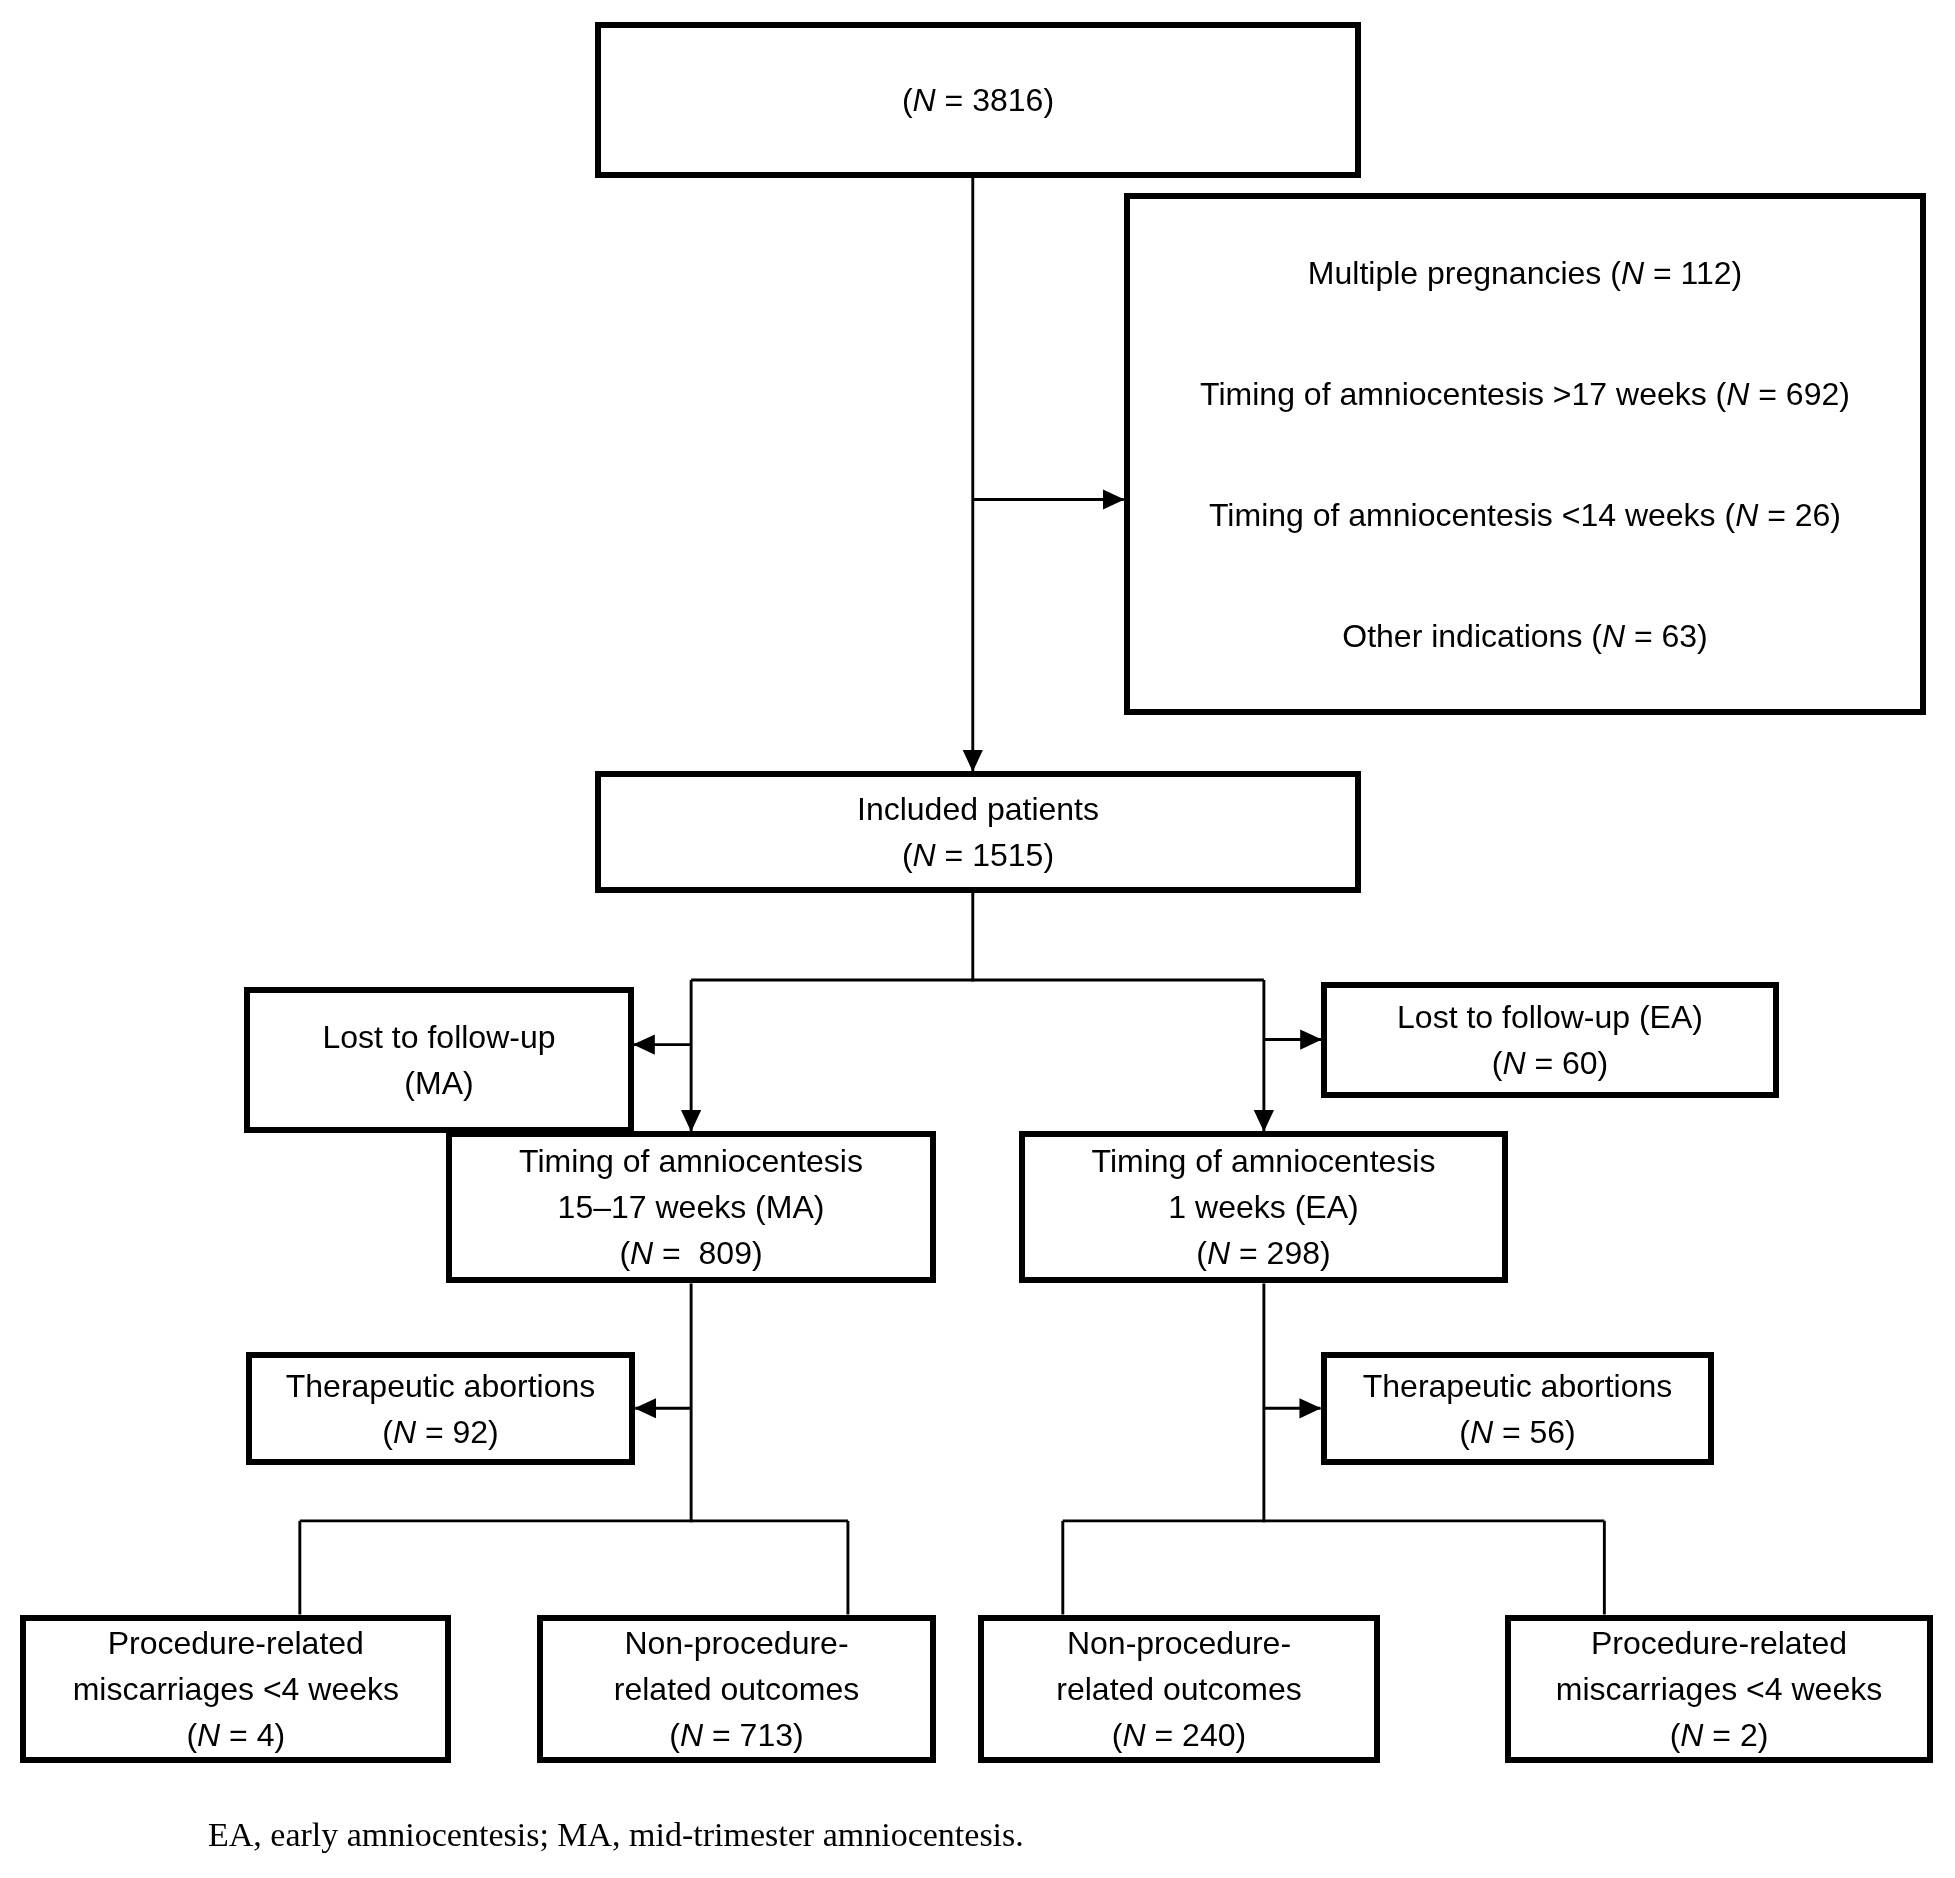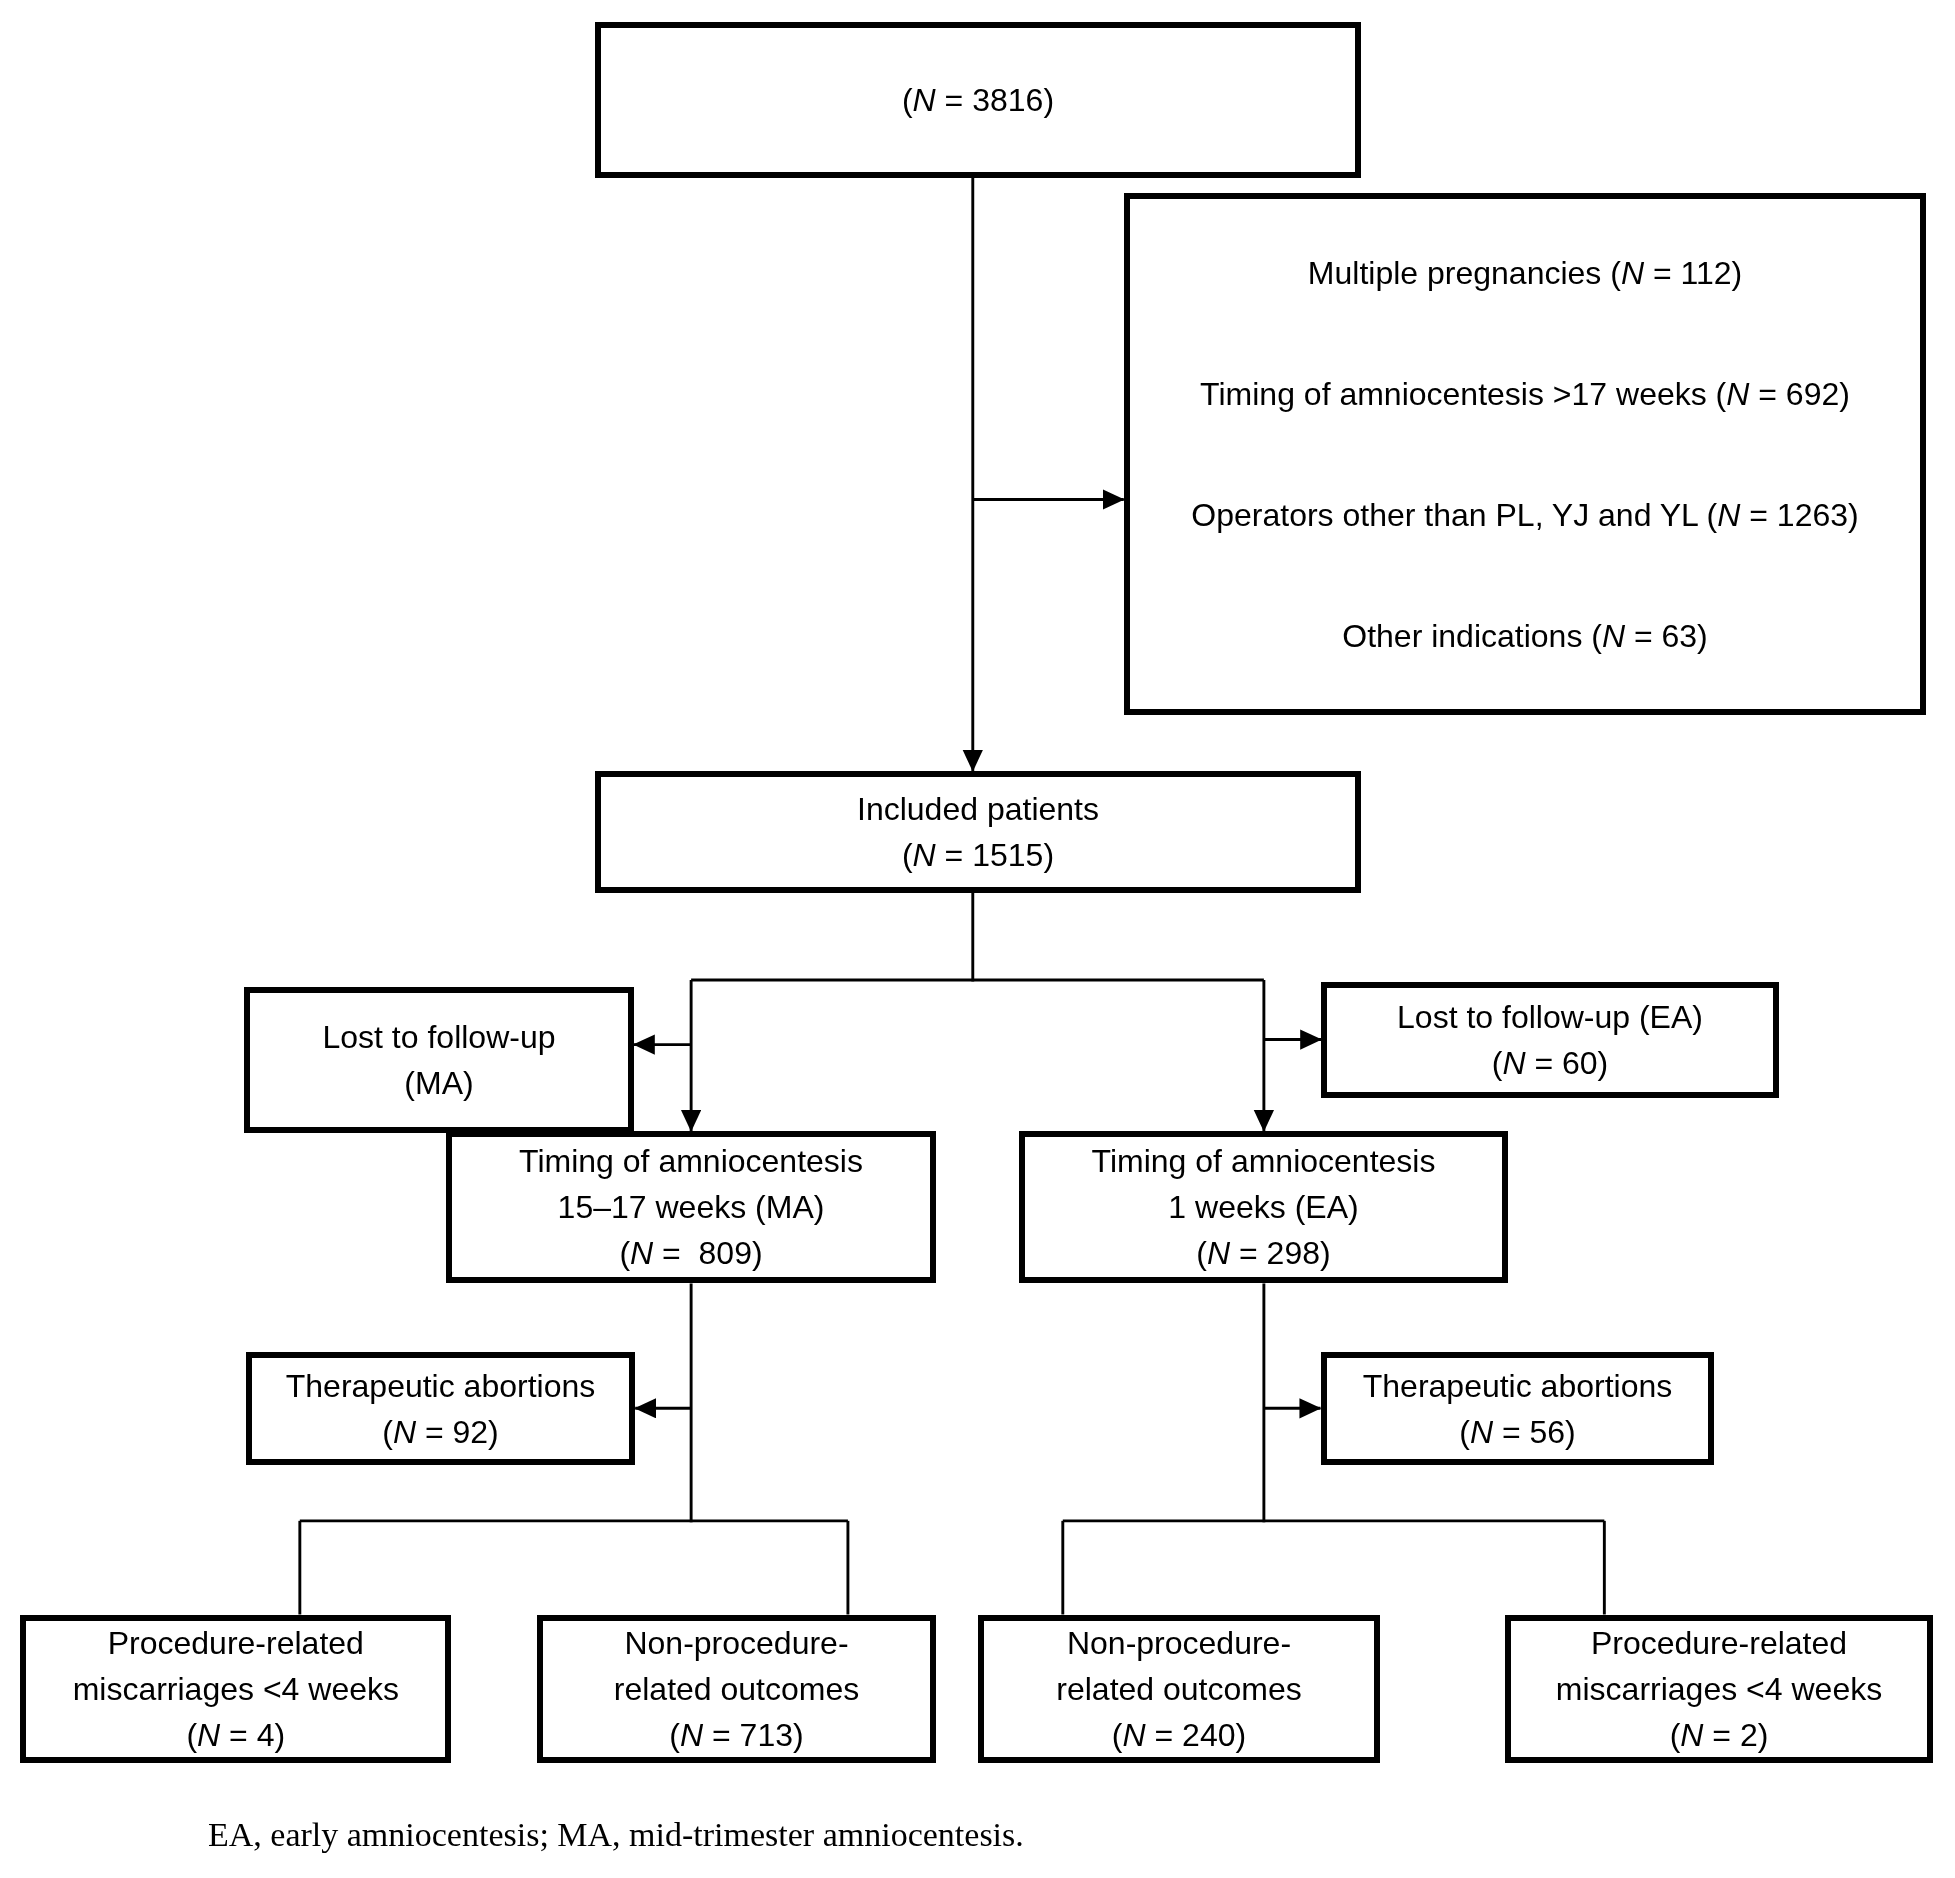--- a/index.html
+++ b/index.html
@@ -76,21 +76,21 @@
     </g>
   </svg>
 
   <div class="box" style="left:595px;top:22px;width:766px;height:156px;">
       <div class="box-line">(<i>N</i> = 3816)</div>
     </div>
 
   <div class="box box--spread" style="left:1124px;top:193px;width:802px;height:522px;">
       <div class="box-line">Multiple pregnancies (<i>N</i> = 112)</div>
       <div class="box-line">Timing of amniocentesis &gt;17 weeks (<i>N</i> = 692)</div>
-      <div class="box-line">Operators other than PL, YJ and YL (<i>N</i> = 1263)</div>
+      <div class="box-line">Timing of amniocentesis &lt;14 weeks (<i>N</i> = 26)</div>
       <div class="box-line">Other indications (<i>N</i> = 63)</div>
     </div>
 
   <div class="box" style="left:595px;top:771px;width:766px;height:122px;">
       <div class="box-line">Included patients</div>
       <div class="box-line">(<i>N</i> = 1515)</div>
     </div>
 
   <div class="box" style="left:244px;top:987px;width:390px;height:146px;">
       <div class="box-line">Lost to follow-up</div>

